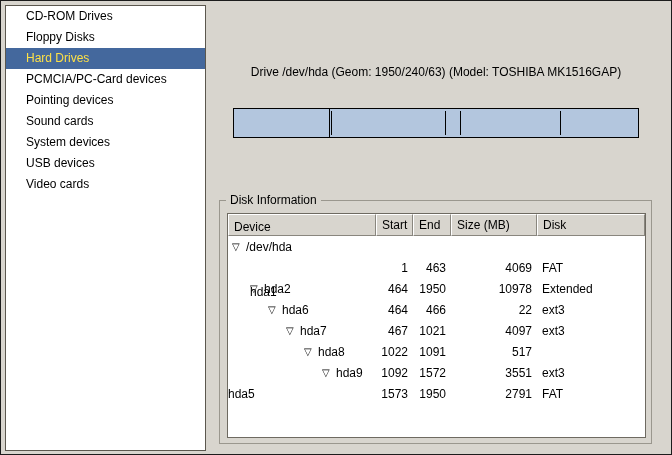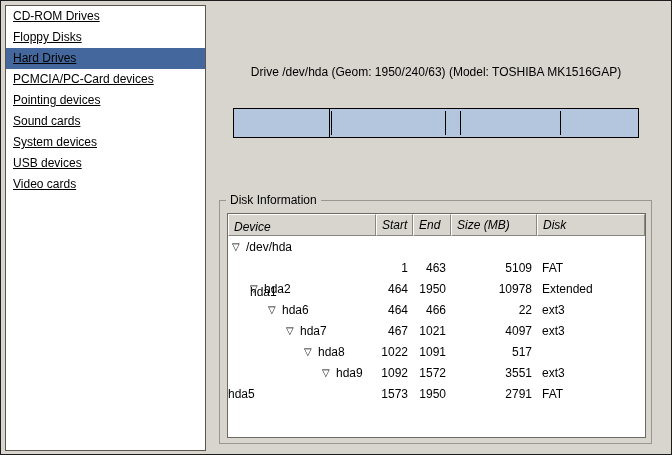--- a/index.html
+++ b/index.html
@@ -1,39 +1,39 @@
 <!DOCTYPE html>
 <html><head>
 <meta charset="utf-8">
 <style>
   html,body{margin:0;padding:0;background:#ffffff;font-family:"Liberation Sans",sans-serif;font-size:12px;color:#000;}
   .window{position:relative;width:672px;height:455px;background:#d8d5ce;border:1px solid #1c1c1c;box-sizing:border-box;overflow:hidden;}
 
   
   .sidebar{position:absolute;left:4px;top:4px;width:201px;height:446px;background:#fff;border:1px solid #5b574e;box-sizing:border-box;overflow:hidden;}
-  .sb-item{height:21px;line-height:21px;padding-left:7px;white-space:nowrap;overflow:hidden;cursor:default;text-decoration:underline;}
-  .sb-item.selected{background:#44689d;color:#000000;}
+  .sb-item{height:21px;line-height:21px;padding-left:20px;white-space:nowrap;overflow:hidden;cursor:default;}
+  .sb-item.selected{background:#44689d;color:#fde047;}
 
   
   .drive-label{position:absolute;left:225px;top:64px;width:420px;text-align:center;white-space:nowrap;}
   .partition-bar{position:absolute;left:232px;top:107px;width:406px;height:30px;box-sizing:border-box;border:1px solid #000;background:#b3c6de;display:flex;}
   .seg{height:100%;box-sizing:border-box;}
   .seg.br{border-right:1px solid #000;}
   .ext{flex:1;display:flex;padding:2px 0;box-sizing:border-box;}
   .iseg{height:100%;box-sizing:border-box;}
   .iseg.bl{border-left:1px solid #000;}
 
   
   .frame{position:absolute;left:218px;top:199px;width:433px;height:244px;border:1px solid #9a978e;box-sizing:border-box;}
   .legend{position:absolute;top:-8px;left:6px;background:#d8d5ce;padding:0 4px;white-space:nowrap;}
 
   
   .table{position:absolute;left:7px;top:12px;width:419px;height:225px;background:#fff;border:1px solid #6e6a61;box-sizing:border-box;display:flex;flex-direction:column;overflow:hidden;}
   .thead{display:flex;height:22px;flex:none;}
-  .hcell{box-sizing:border-box;background:#d8d5ce;border-top:1px solid #fff;border-left:1px solid #fff;border-right:1px solid #89867e;border-bottom:1px solid #89867e;padding:3px 0 0 5px;white-space:nowrap;overflow:hidden;cursor:default;font-style:italic;}
+  .hcell{box-sizing:border-box;background:#d8d5ce;border-top:1px solid #fff;border-left:1px solid #fff;border-right:1px solid #89867e;border-bottom:1px solid #89867e;padding:3px 0 0 5px;white-space:nowrap;overflow:hidden;cursor:default;}
   .tbody{flex:1;overflow:hidden;}
   .trow{display:flex;height:21px;align-items:center;}
   .c{box-sizing:border-box;white-space:nowrap;overflow:hidden;}
   .col0{width:148px;display:flex;align-items:center;}
   .col1{width:37px;}
   .col2{width:38px;}
   .col3{width:86px;}
   .col4{flex:1;padding-left:5px;}
   .num{text-align:right;padding-right:5px;}
   .exp{width:14px;flex:none;font-size:10px;line-height:1;}
@@ -86,21 +86,21 @@
             <div class="c col2 num"></div>
             <div class="c col3 num"></div>
             <div class="c col4"></div>
           </div>
           <div class="trow">
             <div class="c col0" style="padding-left: 22px; margin-top: 48px;">
               <span>hda1</span>
             </div>
             <div class="c col1 num">1</div>
             <div class="c col2 num">463</div>
-            <div class="c col3 num">5109</div>
+            <div class="c col3 num">4069</div>
             <div class="c col4">FAT</div>
           </div>
           <div class="trow">
             <div class="c col0" style="padding-left: 22px;">
               <span class="exp">▽</span>
               <span>hda2</span>
             </div>
             <div class="c col1 num">464</div>
             <div class="c col2 num">1950</div>
             <div class="c col3 num">10978</div>

